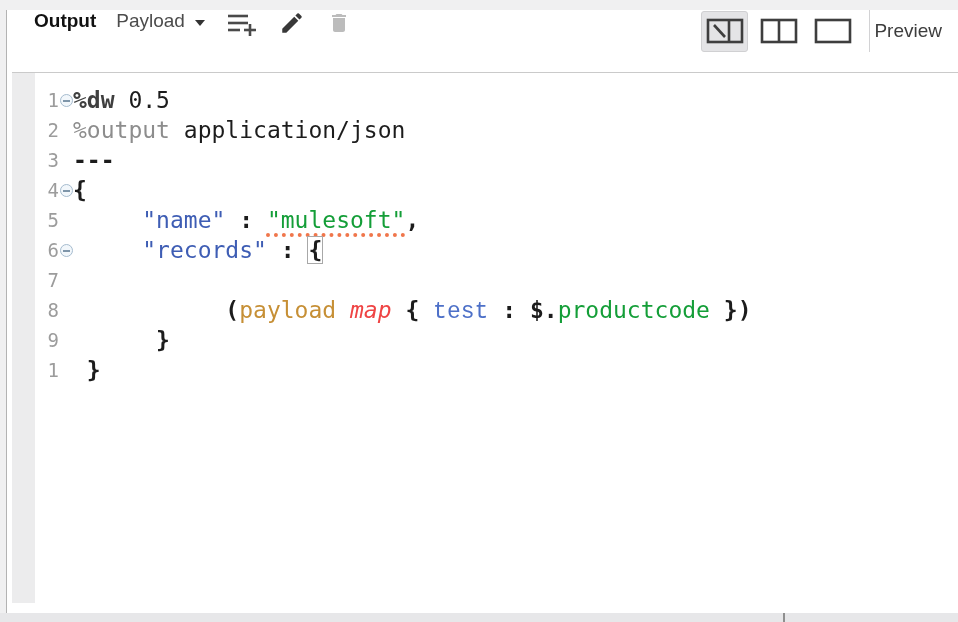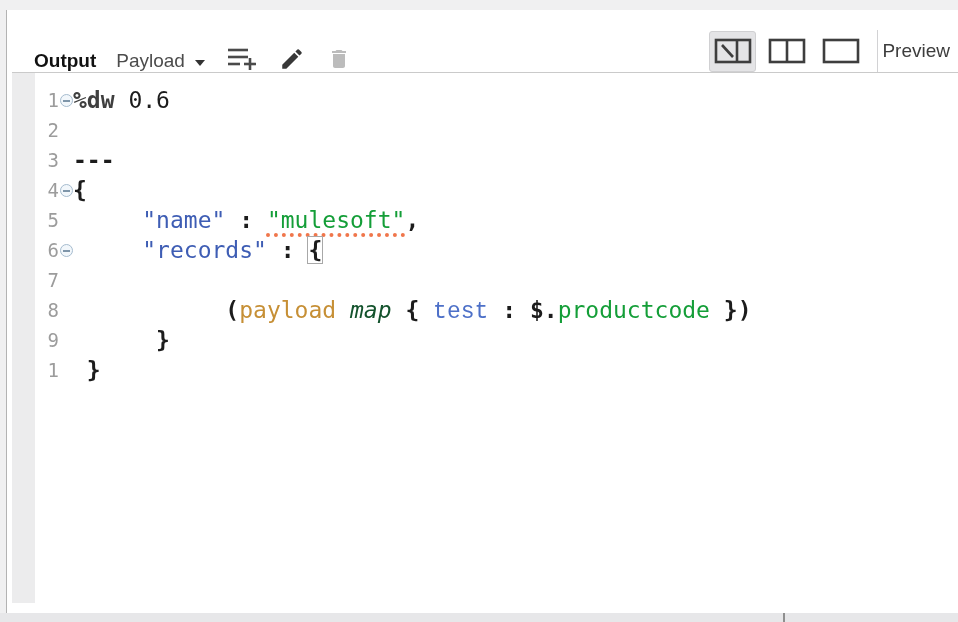--- a/index.html
+++ b/index.html
@@ -8,22 +8,22 @@
     position:relative; width:958px; height:622px;
     background:#f0f0f1; overflow:hidden;
     font-family:"Liberation Sans", sans-serif;
   }
   .panel {
     position:absolute; left:6px; top:10px; right:0; bottom:9px;
     background:#ffffff; border-left:1px solid #b3b3b3;
   }
   
   .toolbar {
-    height:62px; display:flex; align-items:flex-end;
-    padding:0 8px 0 27px;
+    height:62px; display:flex; align-items:flex-start;
+    padding:0 16px 0 27px;
   }
   .output-label { font-size:19px; font-weight:600; color:#111; margin-right:20px; }
   .payload-btn {
     display:flex; align-items:center; gap:10px; margin-right:20px;
     background:none; border:none; cursor:pointer;
     font-family:"Liberation Sans", sans-serif; font-size:19px; color:#4c4c4c;
   }
   .caret-down {
     width:0; height:0; margin-top:3px;
     border-left:5px solid transparent; border-right:5px solid transparent;
@@ -71,21 +71,21 @@
     background:#7e95a9;
   }
   .code { white-space:pre; color:#1c1c1c; }
   .tok-plain   { color:#1c1c1c; }
   .tok-dir     { color:#3f3f3f;font-weight:bold; }
   .tok-dir2    { color:#8d8d8d; }
   .tok-key     { color:#3e5db4; }
   .tok-key2    { color:#4d70c8;font-family:Liberation Mono, monospace; }
   .tok-str     { color:#149e38; }
   .tok-var     { color:#c68f35; }
-  .tok-op      { color:#14532d; font-style:italic; }
+  .tok-op      { color:#ef4444; font-style:italic; }
   .tok-punct   { color:#1c1c1c; font-weight:bold; }
   .tok-brace   { color:#1c1c1c; font-weight:bold; }
   .tok-misspell {
     text-decoration:underline dotted #f0764b 3.5px;
     text-underline-offset:5px;
   }
   .tok-match { outline:1px solid #a8a8a8; outline-offset:0px; }
   
   .bottom-bar {
     position:absolute; left:0; right:0; bottom:0; height:9px;
@@ -163,25 +163,26 @@
     <div class="toolbar-divider"></div>
 
     <div class="editor">
       <div class="annotation-strip"></div>
       <div>
           <div class="line">
             <span class="ln">1</span>
             <span class="fold">
               <span class="fold-icon"></span>
             </span>
-            <span class="code"><span class="tok-dir">%dw</span><span class="tok-plain"> 0.6</span></span>
+            <span class="code"><span class="tok-dir">%dw</span><span class="tok-plain"> 0.5</span></span>
           </div>
           <div class="line">
             <span class="ln">2</span>
             <span class="fold"></span>
+            <span class="code"><span class="tok-dir2">%output</span><span class="tok-plain"> </span><span class="tok-plain">application/json</span></span>
           </div>
           <div class="line">
             <span class="ln">3</span>
             <span class="fold"></span>
             <span class="code"><span class="tok-punct">---</span></span>
           </div>
           <div class="line">
             <span class="ln">4</span>
             <span class="fold">
               <span class="fold-icon"></span>

